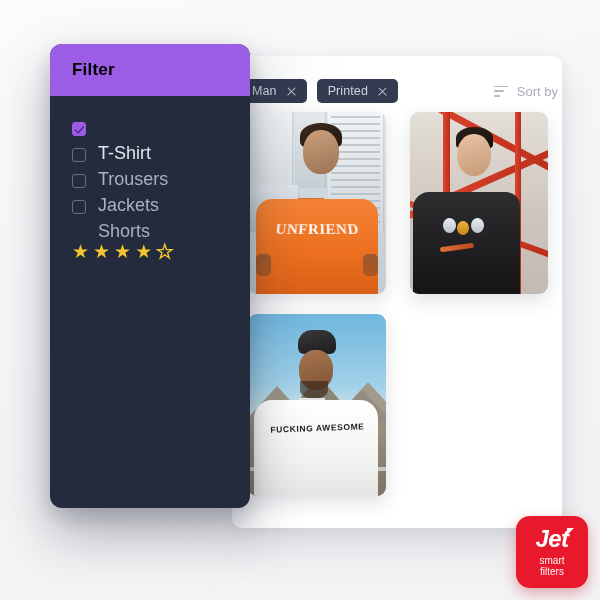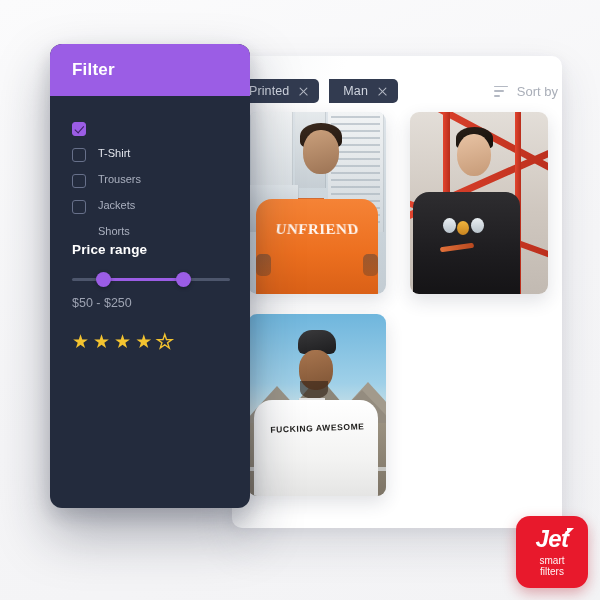--- a/index.html
+++ b/index.html
@@ -357,21 +357,21 @@
     z-index: 10;
   }
   .filter-header {
     height: 52px;
     background: #9b5de5;
     display: flex;
     align-items: center;
     padding-left: 22px;
   }
   .filter-title {
-    color: #ffffff;
+    color: #000000;
     font-size: 17px;
     font-weight: bold;
     letter-spacing: .2px;
   }
   .filter-body {
     padding: 20px 20px 0 22px;
   }
   .section-title {
     color: #ffffff;
     font-size: 13.5px;
@@ -441,21 +441,21 @@
     content:"";
     position:absolute;
     left:3.6px; top:1.2px;
     width:4px; height:7.5px;
     border: solid #3b1f63;
     border-width: 0 1.7px 1.7px 0;
     transform: rotate(42deg);
   }
   .cat-label {
     color: #aab0bf;
-    font-size: 11px;
+    font-size: 18px;
     margin-top: 48px;
   }
   .cat-item.active .cat-label { color: #e2e5ec; }
 
   .slider {
     position: relative;
     height: 16px;
     margin: 14px 0 6px 0;
   }
   .slider-track {
@@ -538,26 +538,26 @@
   }
 </style>
 </head>
 <body>
 
 <div id="stage">
 
   <div class="content-surface"></div>
 
   <div class="toolbar">
+    <div class="chip chip-first">
+      <span class="chip-label">Man</span>
+      <span class="chip-x"></span>
+    </div>
     <div class="chip">
       <span class="chip-label">Printed</span>
-      <span class="chip-x"></span>
-    </div>
-    <div class="chip chip-first">
-      <span class="chip-label">Man</span>
       <span class="chip-x"></span>
     </div>
     <div class="sort-wrap">
       <span class="sort-icon">
           <i></i>
           <i></i>
           <i></i>
         </span>
       <span>Sort by</span>
     </div>
@@ -636,30 +636,20 @@
             <span class="checkbox"></span>
             <span class="cat-label">Jackets</span>
           </li>
           <li class="cat-item">
             <span class="checkbox"></span>
             <span class="cat-label">Shorts</span>
           </li>
         </ul>
       </div>
 
-      <div class="section">
-        <div class="section-title">Price range</div>
-        <div class="slider">
-          <div class="slider-track"></div>
-          <div class="slider-fill"></div>
-          <div class="slider-handle h1"></div>
-          <div class="slider-handle h2"></div>
-        </div>
-        <div class="price-text">$50 - $250</div>
-      </div>
 
       <div class="section">
         <div class="stars">
           <span class="star">★</span>
           <span class="star">★</span>
           <span class="star">★</span>
           <span class="star">★</span>
           <span class="star empty">★</span>
         </div>
       </div>

